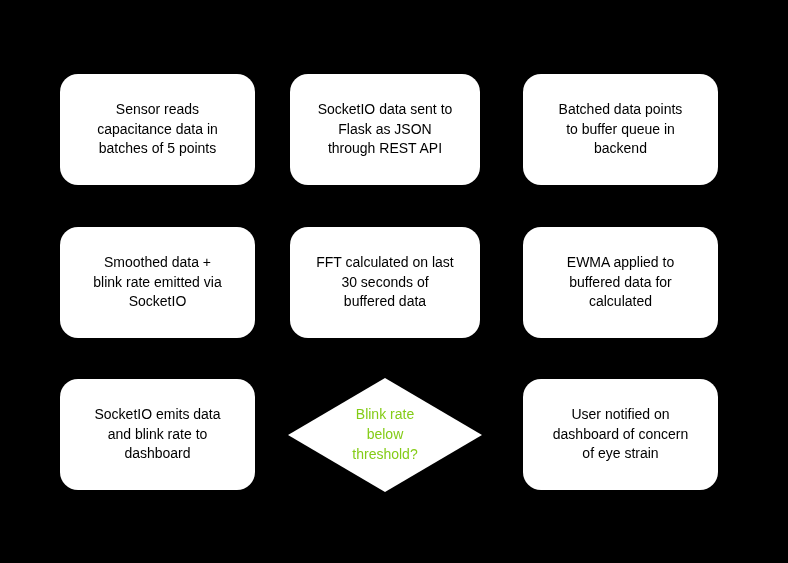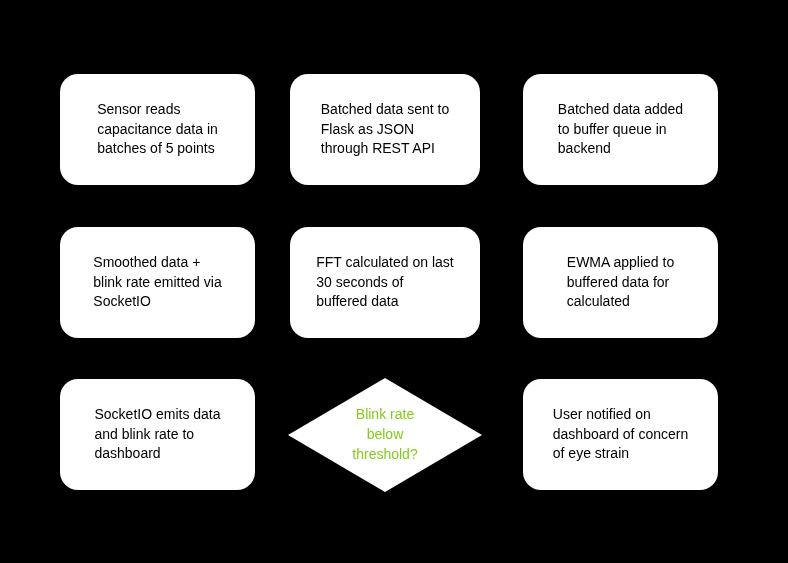--- a/index.html
+++ b/index.html
@@ -18,21 +18,21 @@
     background: #000000;
   }
   .node {
     position: absolute;
     background: #ffffff;
     color: #000000;
     border-radius: 18px;
     display: flex;
     align-items: center;
     justify-content: center;
-    text-align: left;
+    text-align: center;
     font-size: 14px;
     line-height: 1.42;
     box-sizing: border-box;
     padding: 8px 12px;
   }
   .node .label {
     white-space: pre-line;
   }
   .diamond {
     position: absolute;
@@ -73,27 +73,27 @@
 
 <div class="canvas">
 
   <div class="node r1 c1">
     <span class="label">Sensor reads
 capacitance data in
 batches of 5 points</span>
   </div>
 
   <div class="node r1 c2">
-    <span class="label">Batched data sent to
+    <span class="label">SocketIO data sent to
 Flask as JSON
 through REST API</span>
   </div>
 
   <div class="node r1 c3">
-    <span class="label">Batched data added
+    <span class="label">Batched data points
 to buffer queue in
 backend</span>
   </div>
 
   <div class="node r2 c1">
     <span class="label">Smoothed data +
 blink rate emitted via
 SocketIO</span>
   </div>
 

